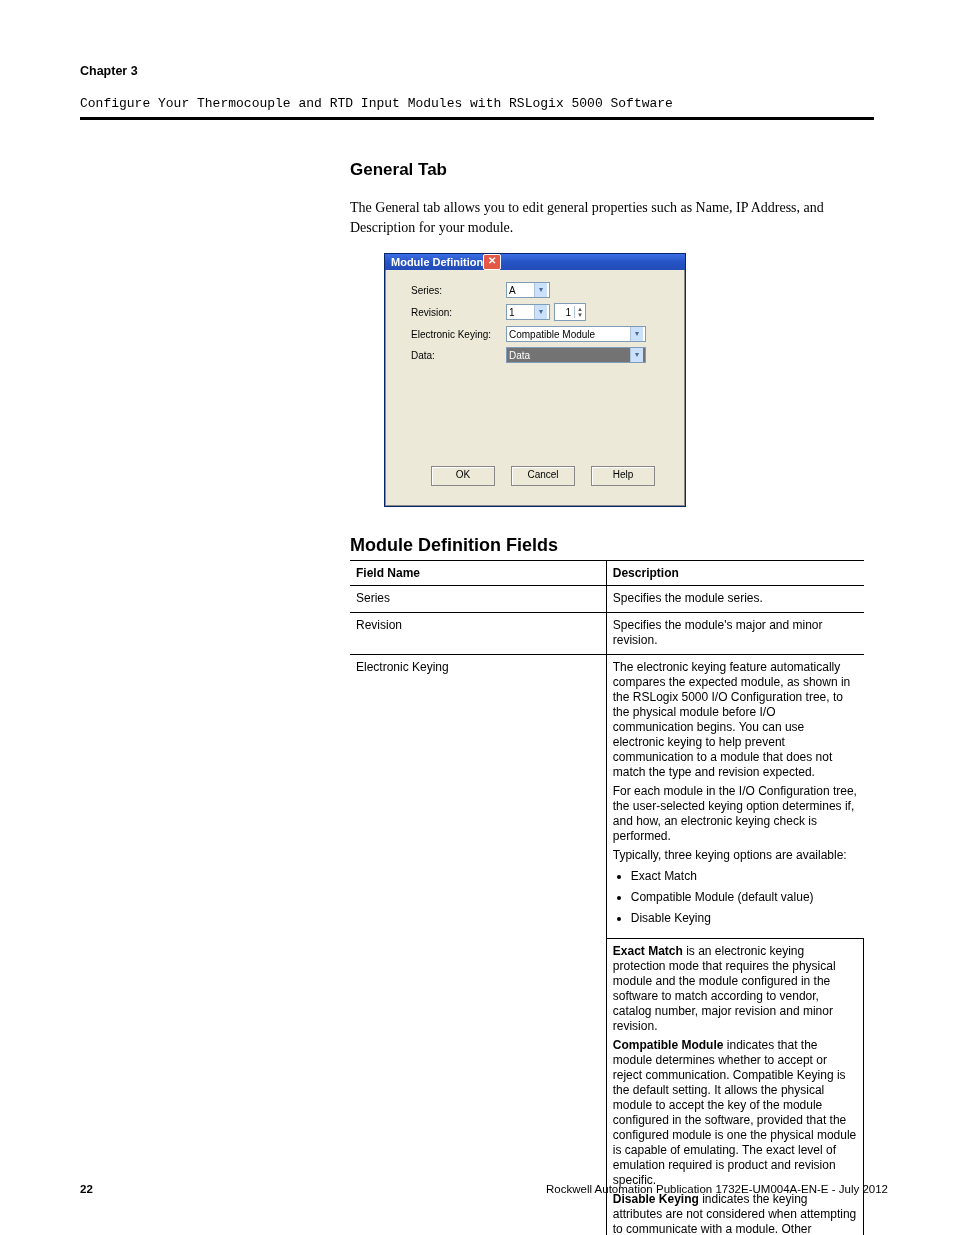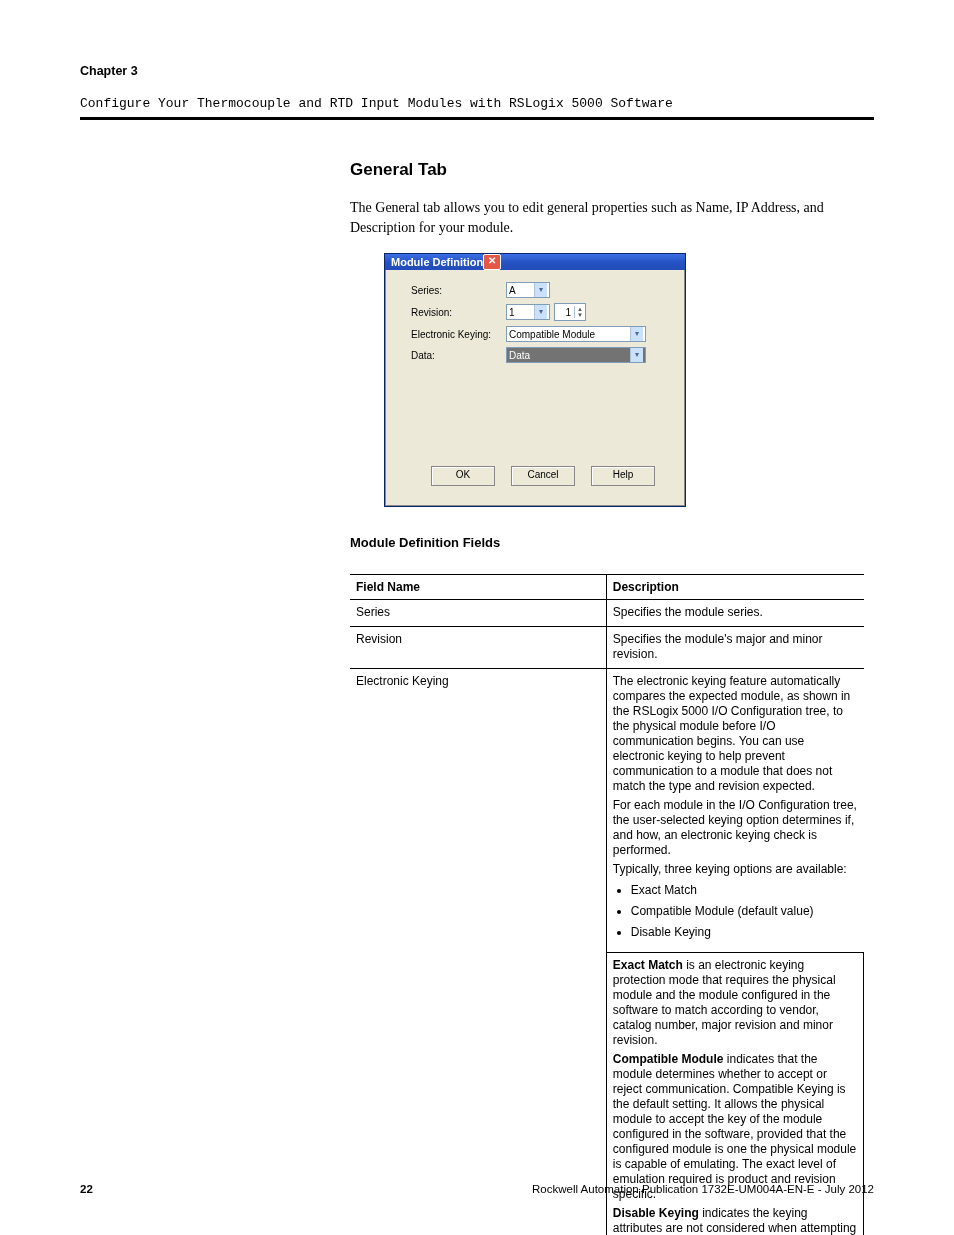--- a/index.html
+++ b/index.html
@@ -163,22 +163,22 @@
     border: 1px solid #888;
     background: #ece9d8;
     font-size: 10px;
     text-align: center;
     line-height: 16px;
     box-shadow: inset 1px 1px 0 #fff;
   }
   
   .table-title {
     font-weight: bold;
-    font-size: 13px;
-    margin: 0 0 24px 0;
+    font-size: 18px;
+    margin: 0 0 4px 0;
   }
   table.deftable {
     width: 100%;
     border-collapse: collapse;
     font-size: 12px;
   }
   table.deftable th {
     text-align: left;
     font-weight: bold;
     padding: 5px 6px;
@@ -196,21 +196,21 @@
     width: 125px;
     border-right: 1px solid #000;
   }
   .ek-cell p { margin: 0 0 4px 0; }
   .ek-cell ul { margin: 2px 0 6px 0; padding-left: 18px; }
   .ek-cell ul li { margin: 6px 0; }
   .footer {
     position: absolute;
     bottom: 40px;
     left: 80px;
-    right: 80px;
+    right: 66px;
     display: flex;
     justify-content: space-between;
     font-size: 11.5px;
     margin-top: 24px;
   }
   .footer .pg { font-weight: bold; }
 </style>
 </head>
 <body>
 

